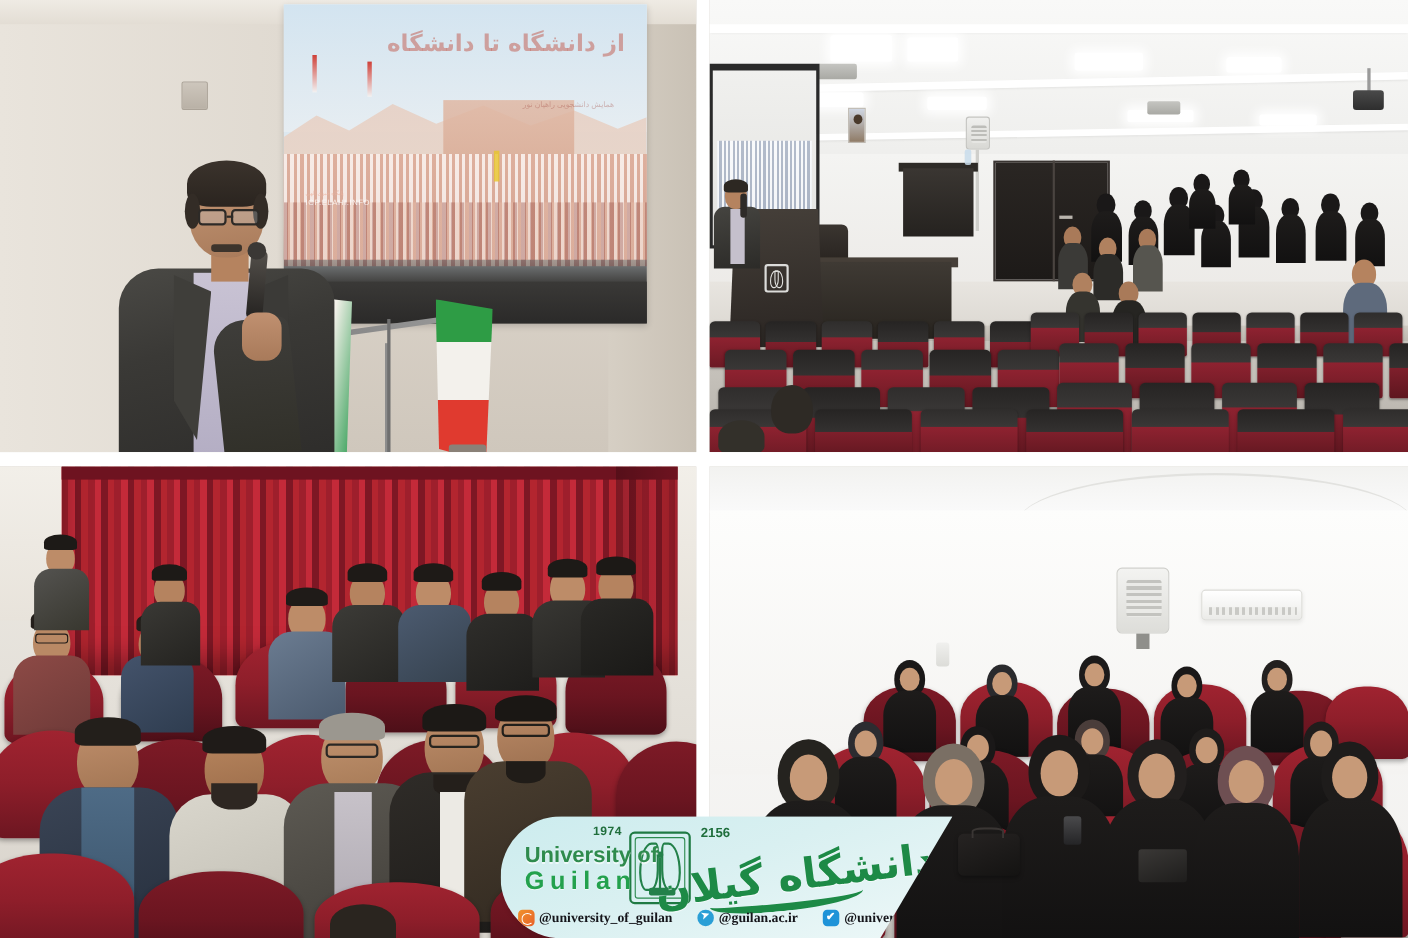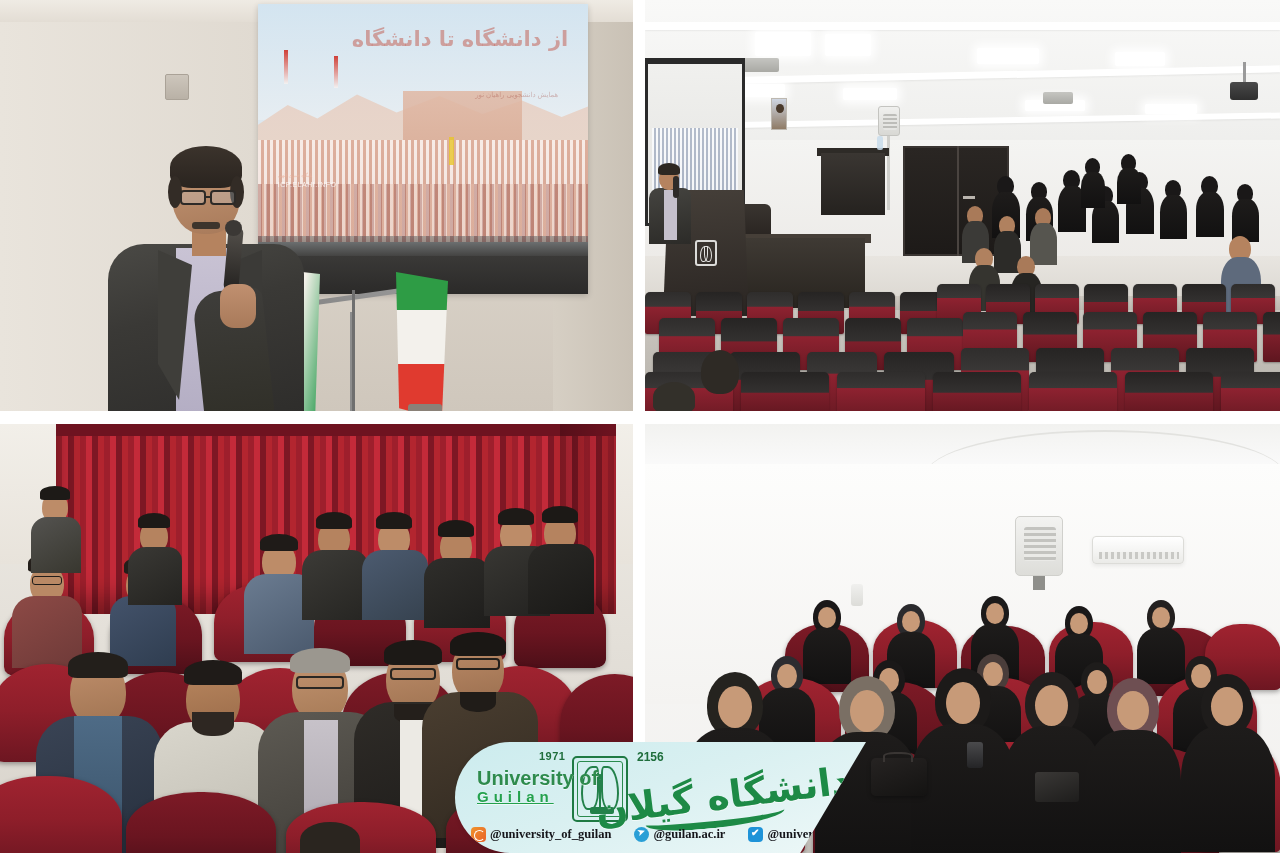--- a/index.html
+++ b/index.html
@@ -271,21 +271,21 @@
     clip-path:polygon(0 0, 100% 0, 84% 100%, 0 100%);
     box-shadow:0 1px 5px rgba(0,0,0,.12);
     overflow:hidden;
   }
   #logo-badge .lb-inner{ position:relative; width:100%; height:100%; }
 
   .lb-en{ position:absolute; left:22px; top:26px; width:128px;
     color:#2f8f4e; font-weight:bold; line-height:1.04;
     text-shadow:0 1px 0 rgba(255,255,255,.6); }
   .lb-en .l1{ font-size:20px; display:block; color:#2e8b4d; }
-  .lb-en .l2{ font-size:15px; display:block; letter-spacing:5px; color:#23a14d;text-decoration:underline; }
+  .lb-en .l2{ font-size:23px; display:block; letter-spacing:5px; color:#23a14d; }
 
   .lb-year-en{ position:absolute; left:84px; top:8px; font-size:11px;
     font-weight:bold; color:#1f6e3c; letter-spacing:.5px; }
   .lb-year-fa{ position:absolute; left:182px; top:8px; font-size:12px;
     font-weight:bold; color:#1f6e3c; direction:rtl; }
 
   .lb-emblem{ position:absolute; left:117px; top:14px; width:56px; height:66px;
     border:2px solid #1f7a43; border-radius:5px; background:transparent; }
   .lb-emblem .e-in{ position:absolute; inset:3px; border:1px solid #2a8a4d; border-radius:3px; }
   .lb-emblem .wingL{ position:absolute; left:7px; top:8px; width:18px; height:44px;
@@ -825,21 +825,21 @@
       <div class="ly" style="left:238px;top:328px;width:30px;height:10px;border:2px solid #3a3634;border-radius:40% 40% 0 0;border-bottom:none;"></div>
       <div class="ly" style="left:390px;top:348px;width:44px;height:30px;background:linear-gradient(160deg,#3a3836,#1e1d1c);border-radius:3px;"></div>
       <div class="ly" style="left:322px;top:318px;width:16px;height:26px;background:linear-gradient(180deg,#4a4a4c,#242426);border-radius:3px;"></div>
       <div class="ly" style="left:94px;top:326px;width:15px;height:24px;background:linear-gradient(180deg,#44444a,#1f1f22);border-radius:3px;"></div>
     </div>
   </div>
 
   <div id="logo-badge">
     <div class="lb-inner">
 
-      <div class="lb-year-en">1971</div>
+      <div class="lb-year-en">1974</div>
       <div class="lb-year-fa">2156</div>
 
       <div class="lb-emblem">
         <div class="e-in"></div>
         <div class="wingL"></div>
         <div class="wingR"></div>
         <div class="dot"></div>
         <div class="stem"></div>
         <div class="base"></div>
       </div>

